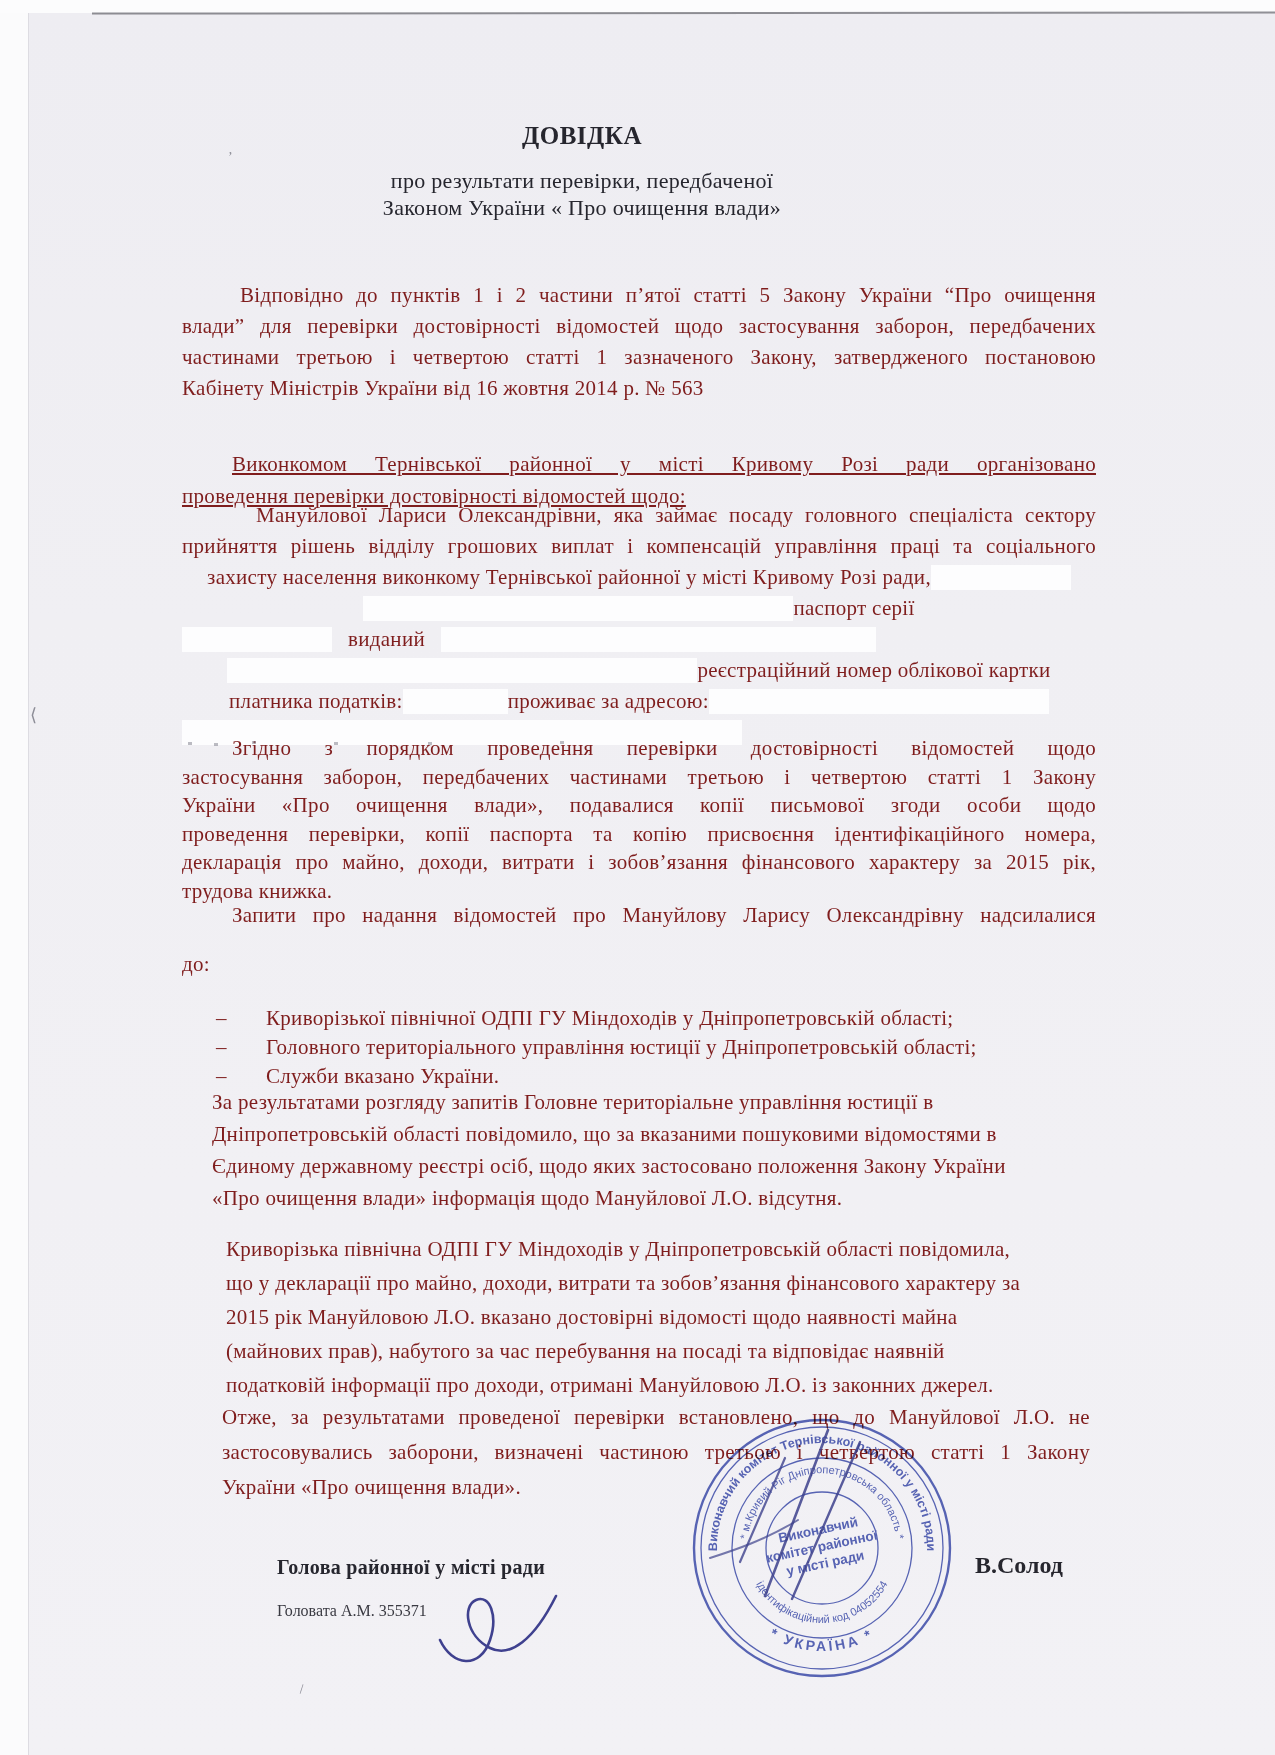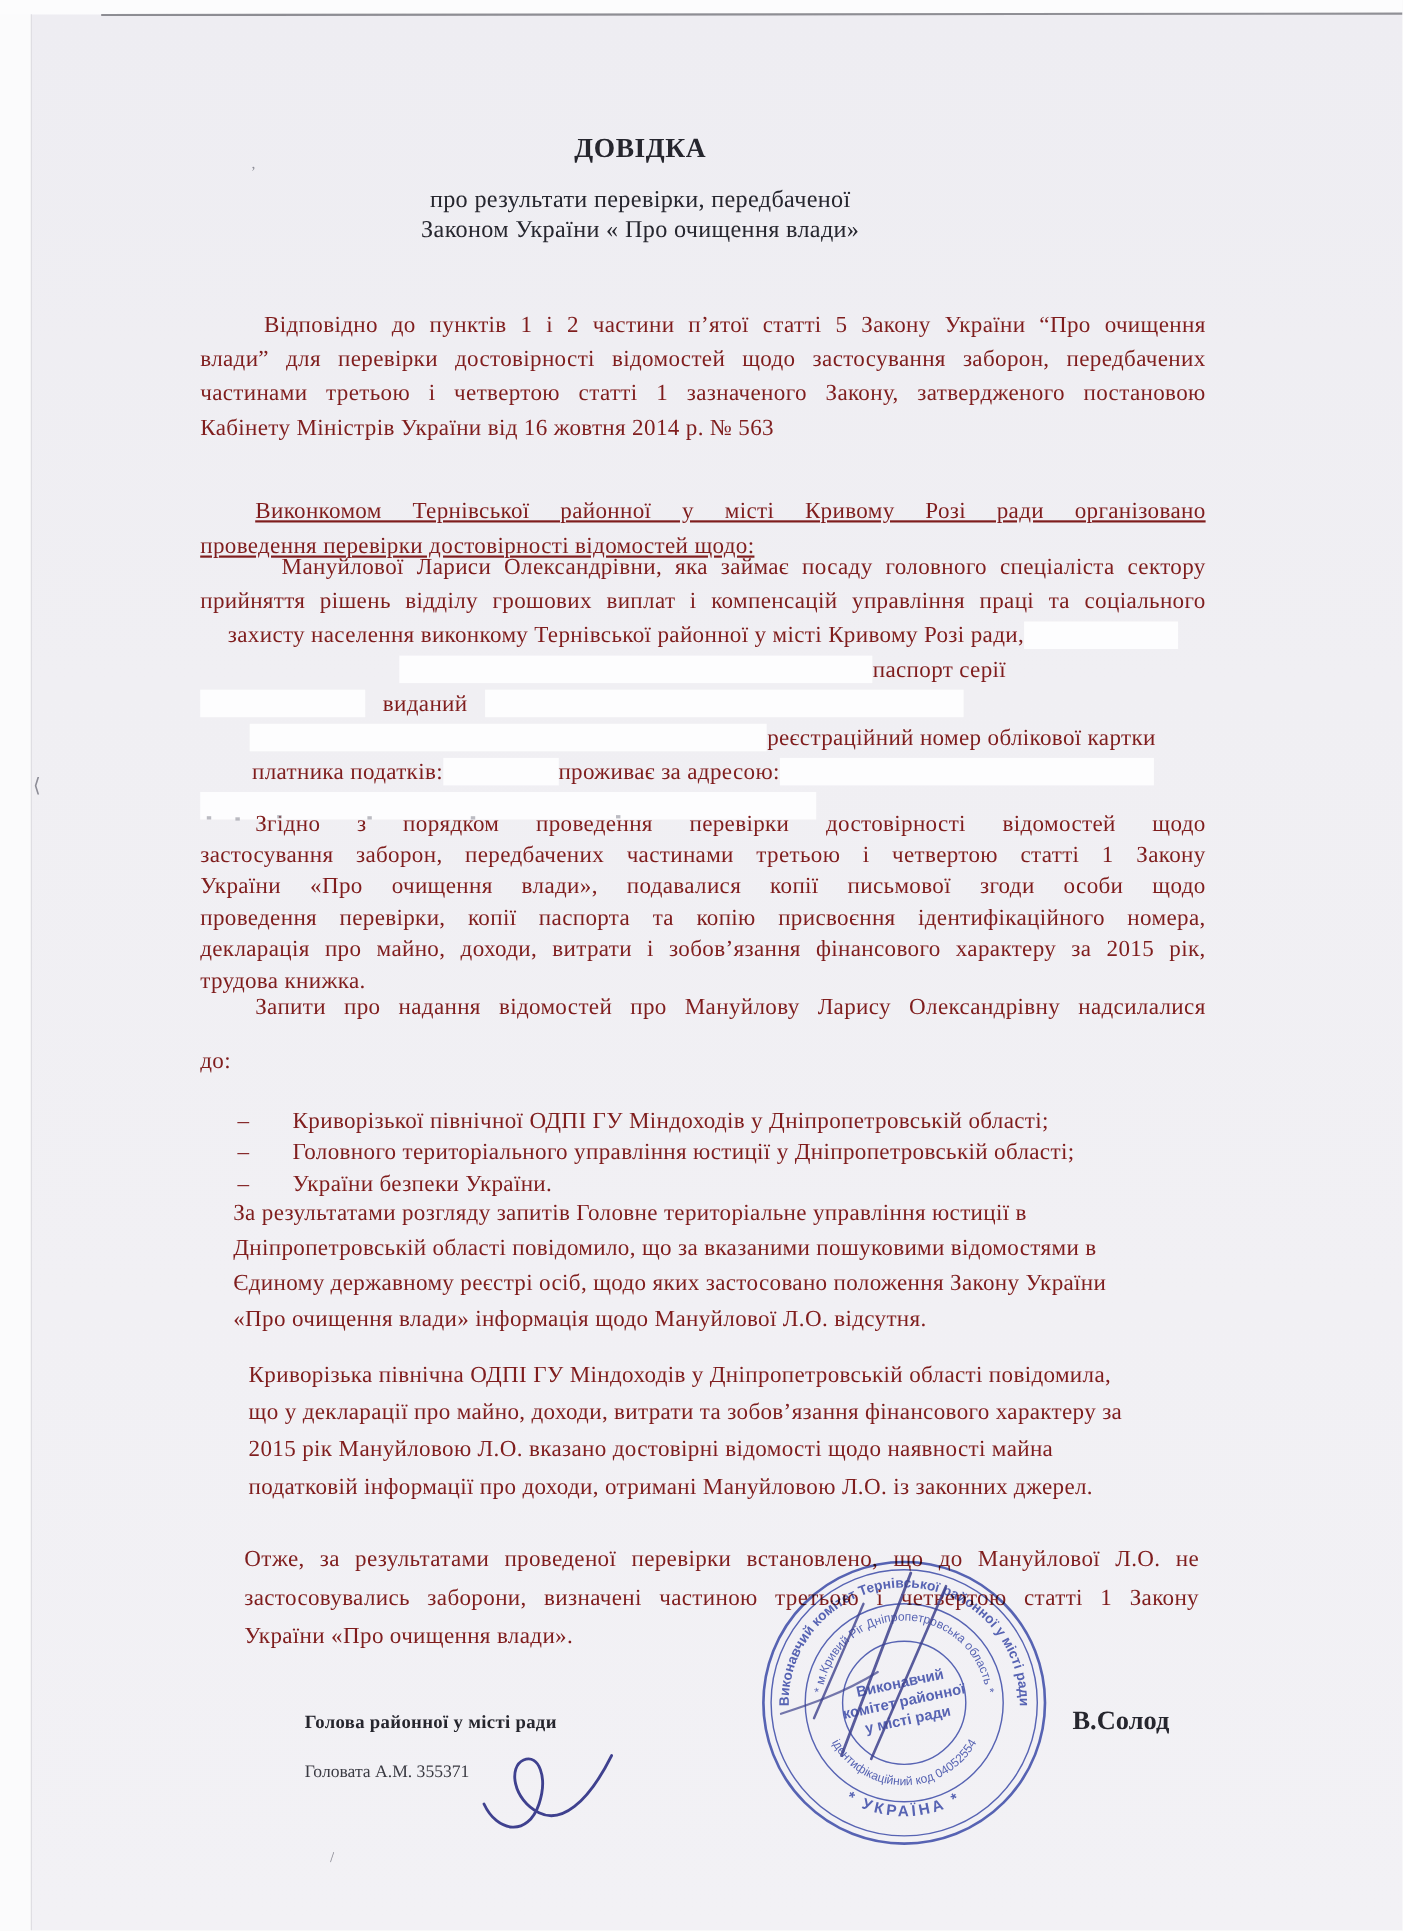--- a/index.html
+++ b/index.html
@@ -33,21 +33,21 @@
 
   .redact{background:#fdfdfe;height:25px;display:inline-block;}
   .rrow{display:flex;align-items:center;height:31px;}
   .rrow.sb{justify-content:center;}
   .rrow.left{justify-content:flex-start;gap:16px;}
 
   .bullets{position:absolute;left:216px;top:1004px;width:880px;line-height:29px;}
   .brow{position:relative;padding-left:50px;}
   .bdash{position:absolute;left:0;top:0;}
 
-  .sig-position{position:absolute;left:277px;top:1556px;font-size:17px;font-weight:bold;color:#26262e;letter-spacing:.3px;}
+  .sig-position{position:absolute;left:277px;top:1556px;font-size:20px;font-weight:bold;color:#26262e;letter-spacing:.3px;}
   .sig-note{position:absolute;left:277px;top:1602px;font-size:16px;color:#3a3a42;}
   .sig-name{position:absolute;left:975px;top:1552px;font-size:24px;font-weight:bold;color:#26262e;}
 
   .stamp-svg{position:absolute;left:690px;top:1416px;width:264px;height:264px;mix-blend-mode:multiply;opacity:.92;}
   .stamp-svg text{font-family:"Liberation Sans","DejaVu Sans",sans-serif;fill:#4d5cb5;}
   .pen-svg{position:absolute;left:560px;top:1400px;width:400px;height:280px;}
   .curl-svg{position:absolute;left:432px;top:1578px;width:130px;height:100px;}
 
   .speck{position:absolute;color:#8d8d97;font-size:14px;}
   .tail{position:absolute;width:4px;height:3px;background:#85858f;opacity:.55;}
@@ -130,35 +130,36 @@
   <div class="brow">
     <span class="bdash">–</span>
     <span>Криворізької північної ОДПІ ГУ Міндоходів у Дніпропетровській області;</span>
   </div>
   <div class="brow">
     <span class="bdash">–</span>
     <span>Головного територіального управління юстиції у Дніпропетровській області;</span>
   </div>
   <div class="brow">
     <span class="bdash">–</span>
-    <span>України безпеки України.</span>
+    <span>Служби вказано України.</span>
   </div>
 </div>
 
 <div class="para doc-text ragged" style="top:1086px;left:212px;width:868px;line-height:32px;">
     <div class="tl">За результатами розгляду запитів Головне територіальне управління юстиції в</div>
     <div class="tl">Дніпропетровській області повідомило, що за вказаними пошуковими відомостями в</div>
     <div class="tl">Єдиному державному реєстрі осіб, щодо яких застосовано положення Закону України</div>
     <div class="tl short">«Про очищення влади» інформація щодо Мануйлової Л.О. відсутня.</div>
   </div>
 
 <div class="para doc-text ragged" style="top:1232px;left:226px;width:868px;line-height:34px;">
     <div class="tl">Криворізька північна ОДПІ ГУ Міндоходів у Дніпропетровській області повідомила,</div>
     <div class="tl">що у декларації про майно, доходи, витрати та зобов’язання фінансового характеру за</div>
     <div class="tl">2015 рік Мануйловою Л.О. вказано достовірні відомості щодо наявності майна</div>
+    <div class="tl">(майнових прав), набутого за час перебування на посаді та відповідає наявній</div>
     <div class="tl short">податковій інформації про доходи, отримані Мануйловою Л.О. із законних джерел.</div>
   </div>
 
 <div class="para doc-text" style="top:1400px;left:222px;width:868px;line-height:35px;">
     <div class="tl">Отже, за результатами проведеної перевірки встановлено, що до Мануйлової Л.О. не</div>
     <div class="tl">застосовувались заборони, визначені частиною третьою і четвертою статті 1 Закону</div>
     <div class="tl short">України «Про очищення влади».</div>
   </div>
 
 <div class="sig-position">Голова районної у місті ради</div>

